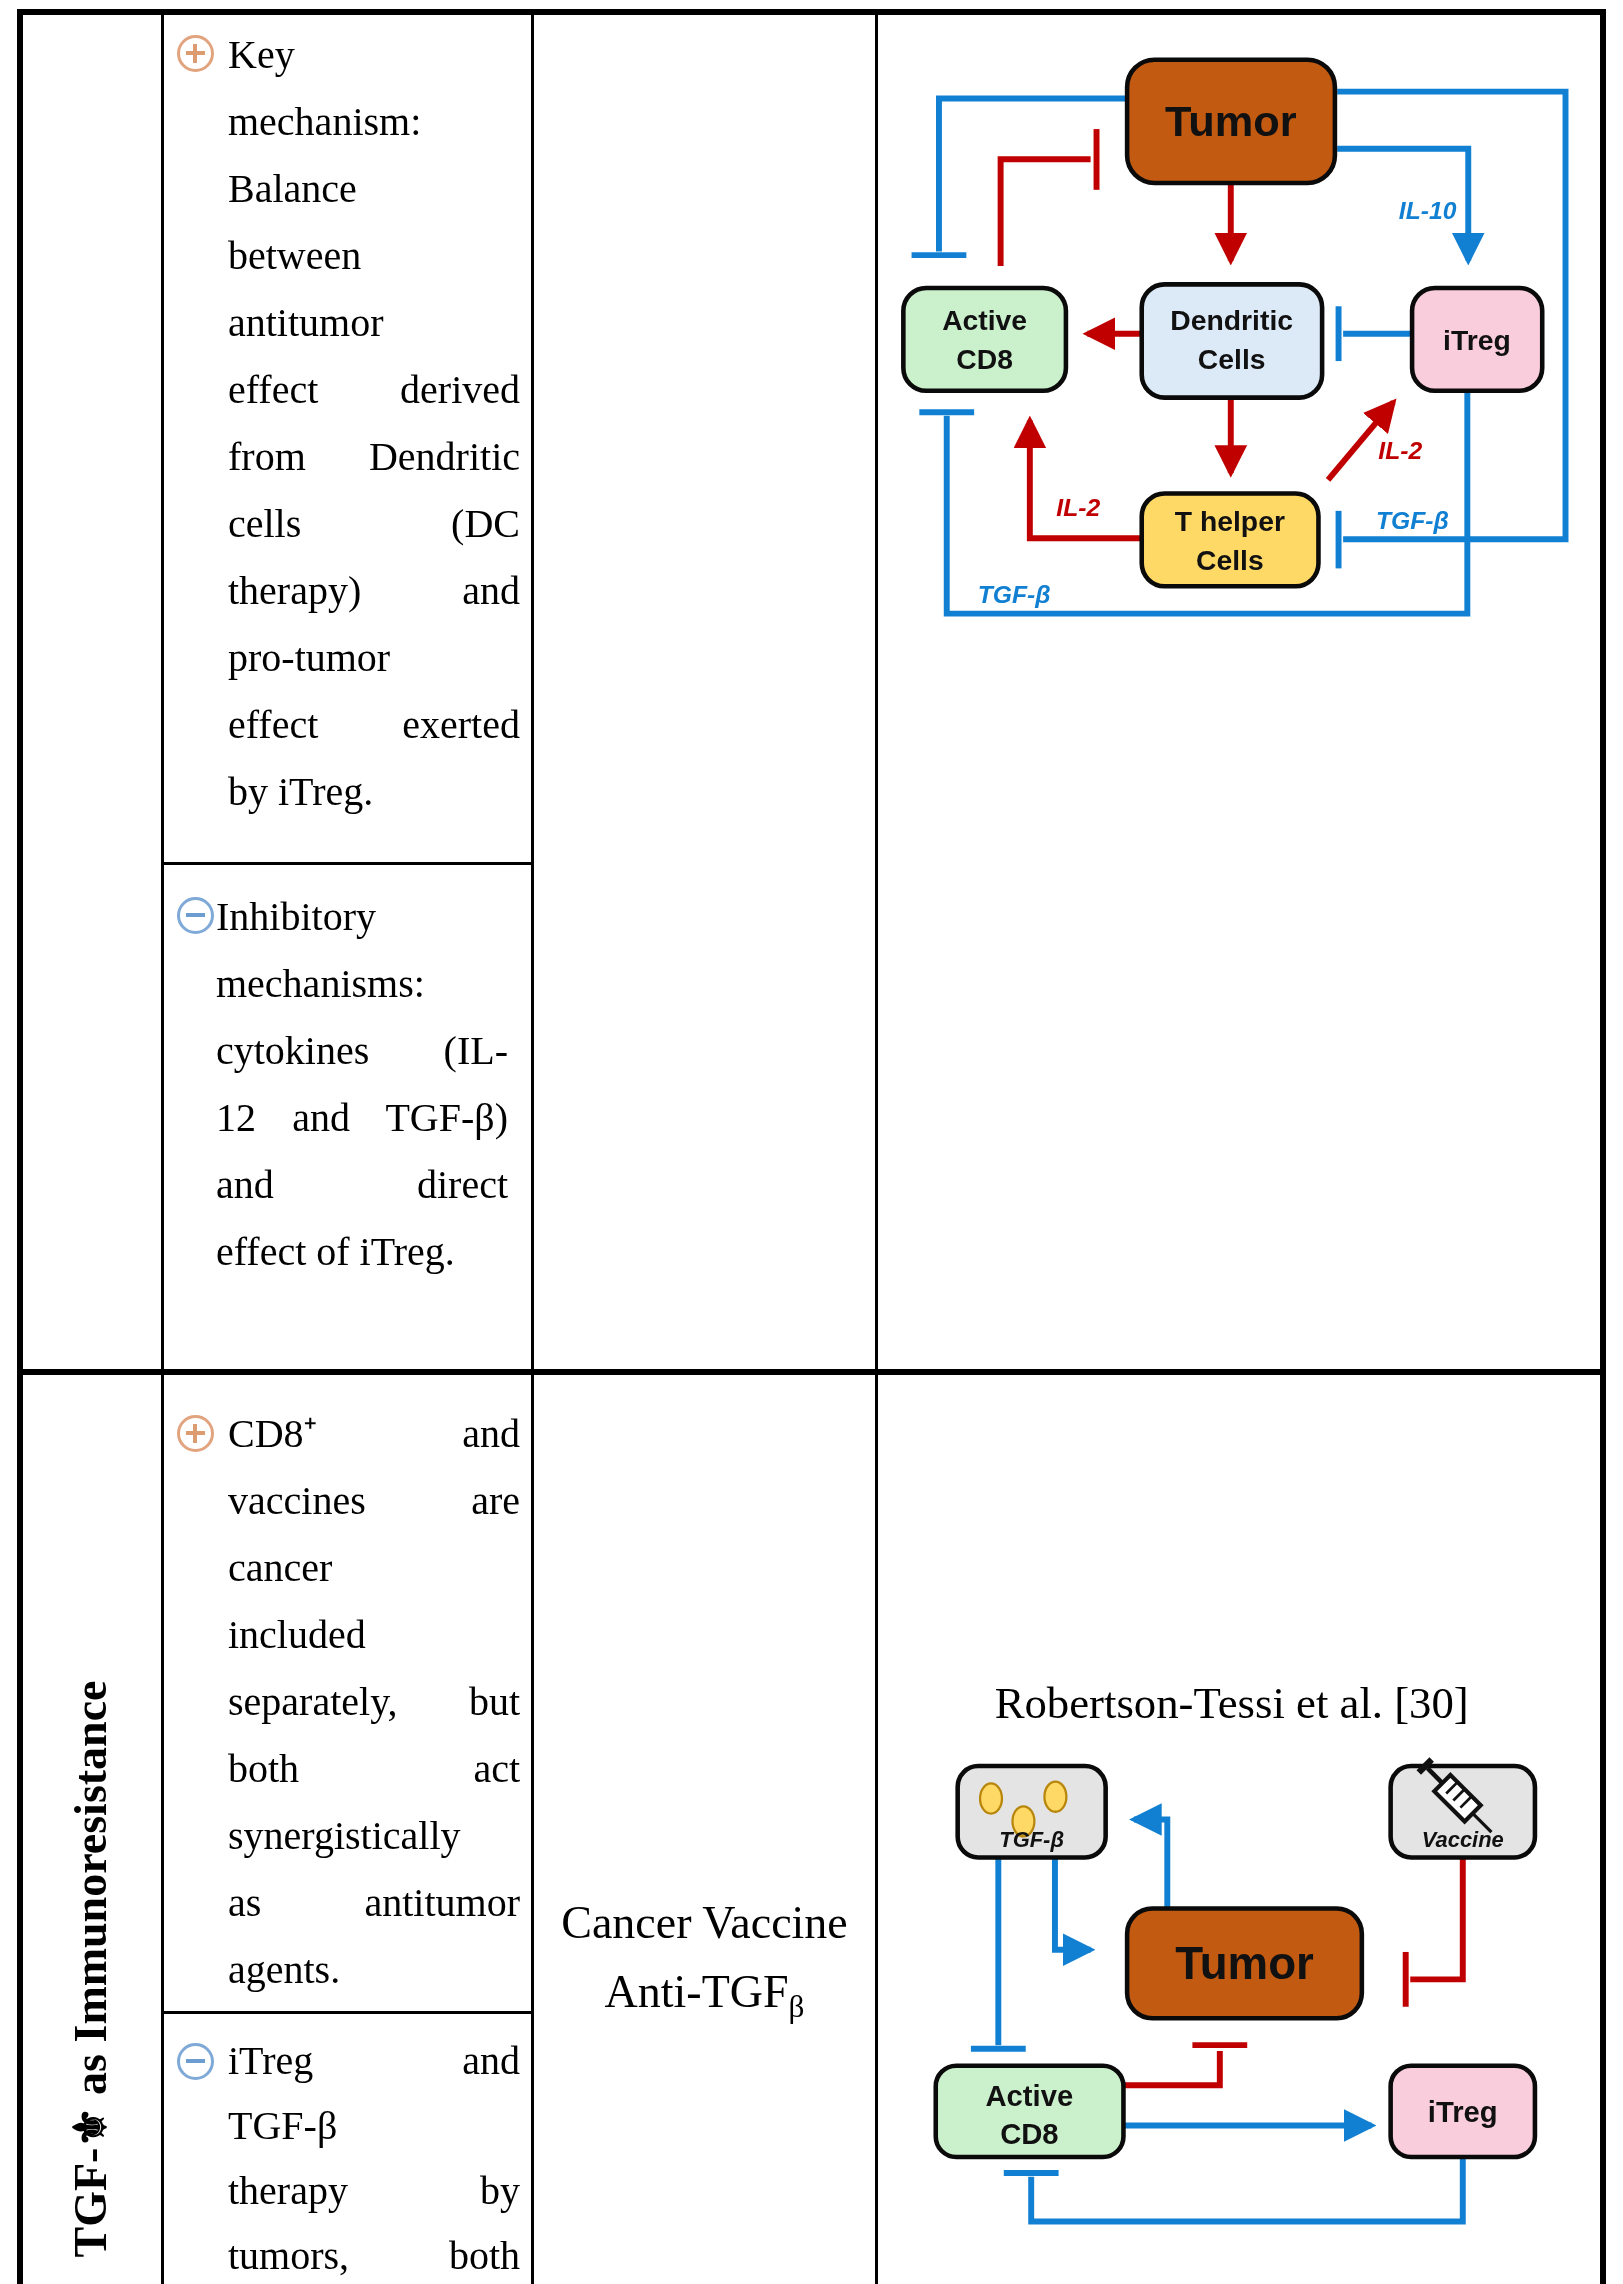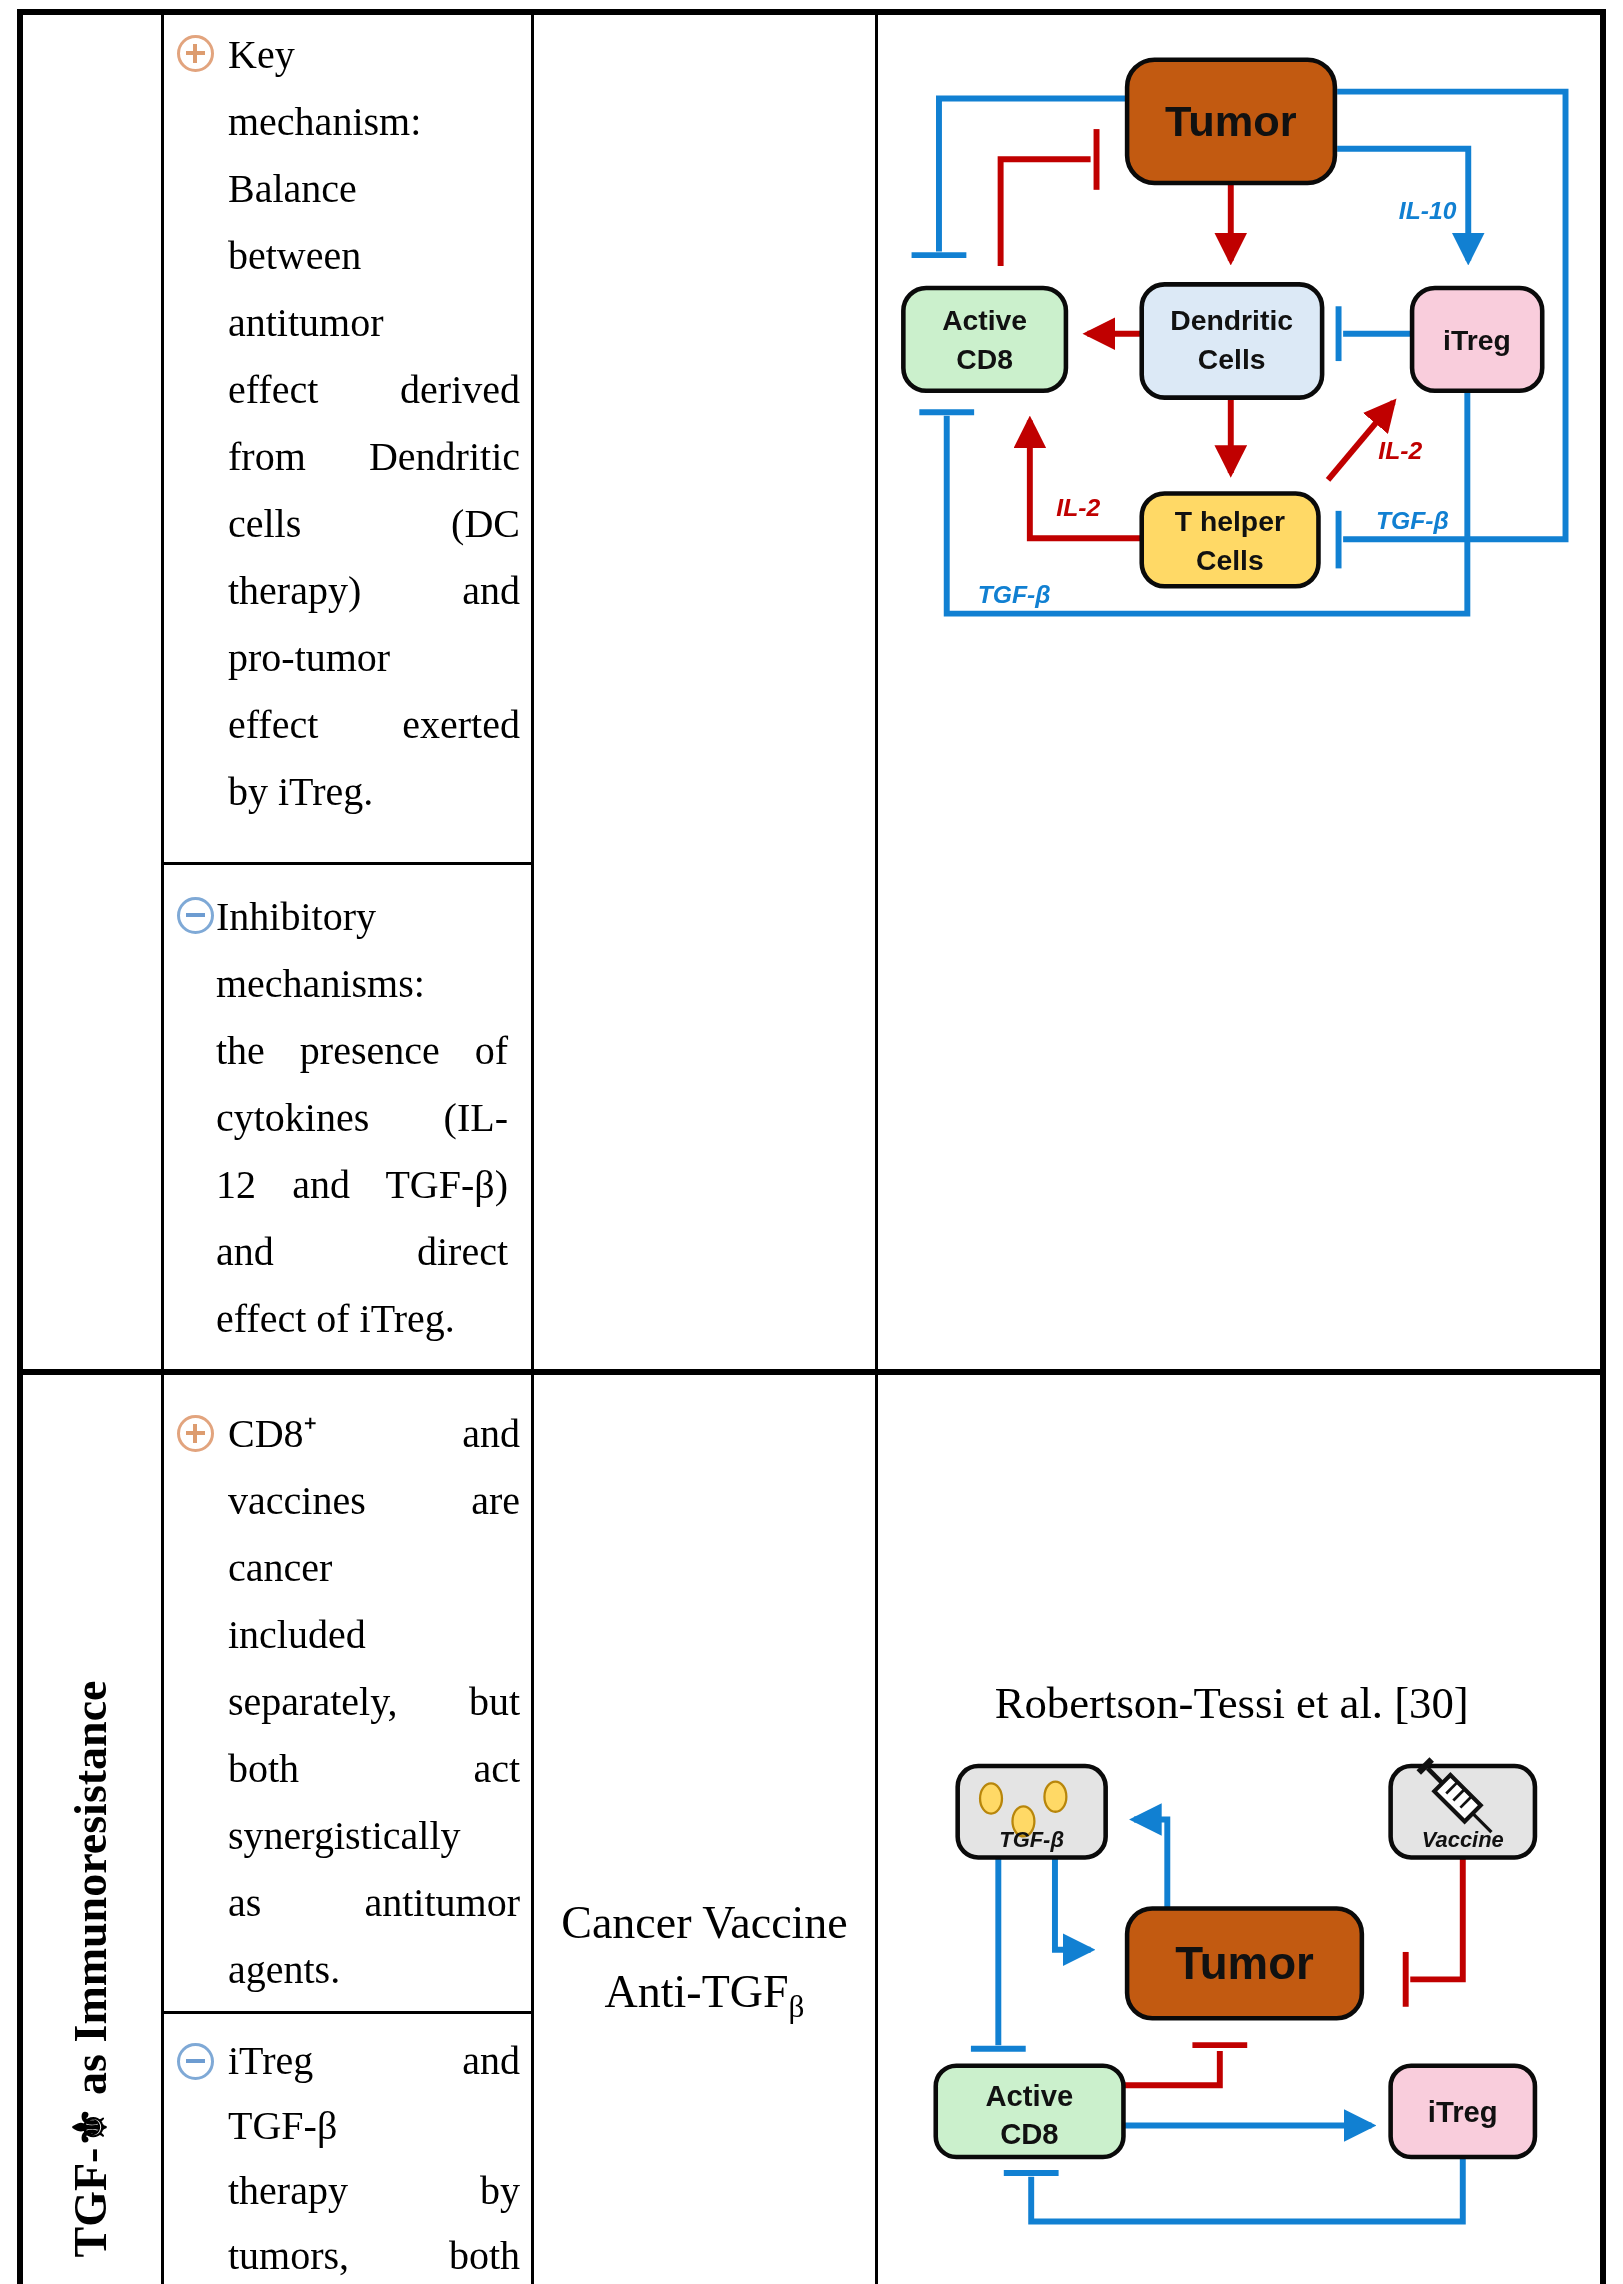--- a/index.html
+++ b/index.html
@@ -78,21 +78,20 @@
     <div class="ln">effect exerted</div>
     <div class="ln last">by iTreg.</div>
   </div>
 
   <div class="bullet minus" style="left:177px;top:897px;">
     <span class="barh"></span>
   </div>
   <div class="jtext" style="left:216px;top:883px;width:292px;">
     <div class="ln">Inhibitory</div>
     <div class="ln">mechanisms:</div>
-    <div class="ln">the presence of</div>
     <div class="ln">cytokines (IL-</div>
     <div class="ln">12 and TGF-β)</div>
     <div class="ln">and direct</div>
     <div class="ln last">effect of iTreg.</div>
   </div>
 
   <div class="bullet plus" style="left:177px;top:1415px;">
     <span class="barh"></span>
     <span class="barv"></span>
   </div>

